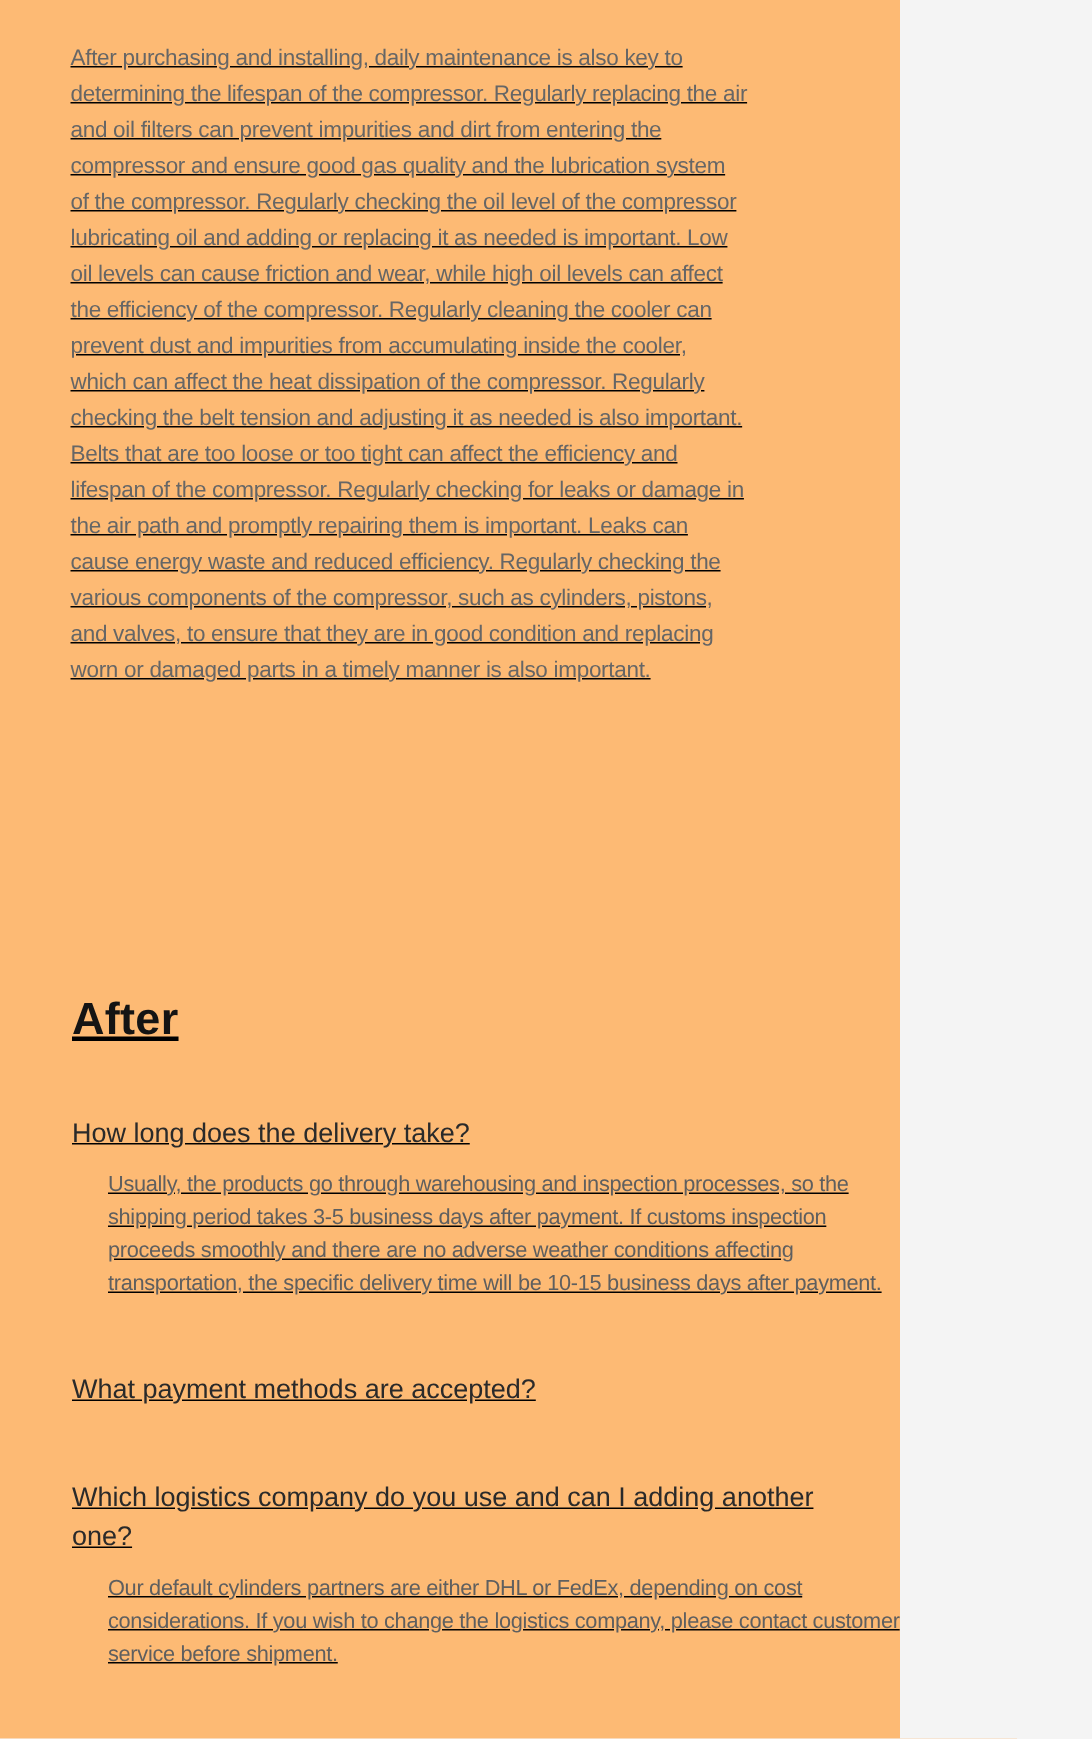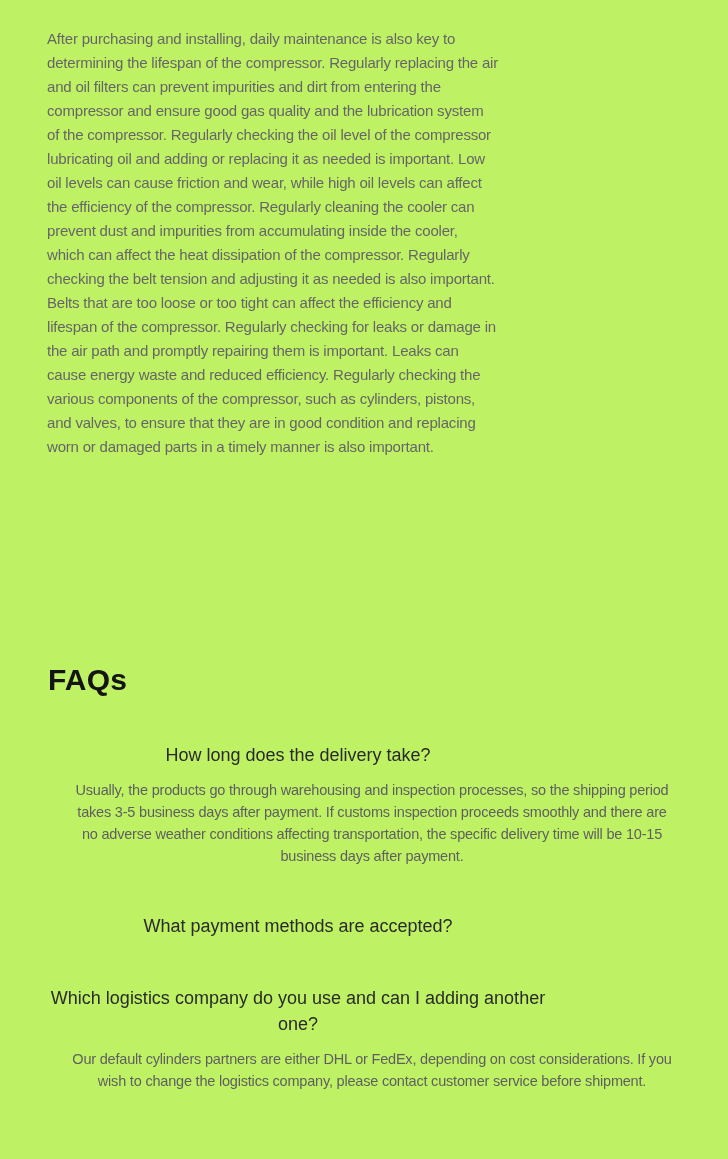--- a/index.html
+++ b/index.html
@@ -4,24 +4,25 @@
 <style>
   * { margin: 0; padding: 0; box-sizing: border-box; }
 
   html, body {
     font-family: "Liberation Sans", "DejaVu Sans", sans-serif;
     background: #f4f4f4;
   }
 
   .page {
     position: relative;
-    width: 728px;
+    width: 600px;
     min-height: 1159px;
-    background: #bef264;
+    background: #fdba74;
     overflow: hidden;
+    text-decoration: underline;
   }
 
   
   .intro {
     padding: 27px 0 0 47px;
   }
   .intro-paragraph {
     width: 452px;
     font-size: 15px;
     line-height: 24px;
@@ -36,21 +37,20 @@
   }
   .faq-title {
     font-size: 30px;
     line-height: 32px;
     font-weight: 700;
     color: #141414;
     letter-spacing: 0.2px;
   }
   .faq-item {
     margin-top: 46px;
-    text-align: center;
   }
   .faq-item:first-of-type {
     margin-top: 46px;
   }
   .faq-question {
     max-width: 500px;
     font-size: 18px;
     line-height: 26px;
     font-weight: 400;
     color: #2a2a2a;
@@ -68,21 +68,21 @@
 </head>
 <body>
 
 <div class="page">
 
   <section class="intro">
     <p class="intro-paragraph">After purchasing and installing, daily maintenance is also key to determining the lifespan of the compressor. Regularly replacing the air and oil filters can prevent impurities and dirt from entering the compressor and ensure good gas quality and the lubrication system of the compressor. Regularly checking the oil level of the compressor lubricating oil and adding or replacing it as needed is important. Low oil levels can cause friction and wear, while high oil levels can affect the efficiency of the compressor. Regularly cleaning the cooler can prevent dust and impurities from accumulating inside the cooler, which can affect the heat dissipation of the compressor. Regularly checking the belt tension and adjusting it as needed is also important. Belts that are too loose or too tight can affect the efficiency and lifespan of the compressor. Regularly checking for leaks or damage in the air path and promptly repairing them is important. Leaks can cause energy waste and reduced efficiency. Regularly checking the various components of the compressor, such as cylinders, pistons, and valves, to ensure that they are in good condition and replacing worn or damaged parts in a timely manner is also important.</p>
   </section>
 
   <section class="faq">
-    <h2 class="faq-title">FAQs</h2>
+    <h2 class="faq-title">After</h2>
 
     <div class="faq-item">
       <h3 class="faq-question">How long does the delivery take?</h3>
       <p class="faq-answer">Usually, the products go through warehousing and inspection processes, so the shipping period takes 3-5 business days after payment. If customs inspection proceeds smoothly and there are no adverse weather conditions affecting transportation, the specific delivery time will be 10-15 business days after payment.</p>
     </div>
 
     <div class="faq-item">
       <h3 class="faq-question">What payment methods are accepted?</h3>
     </div>
 

